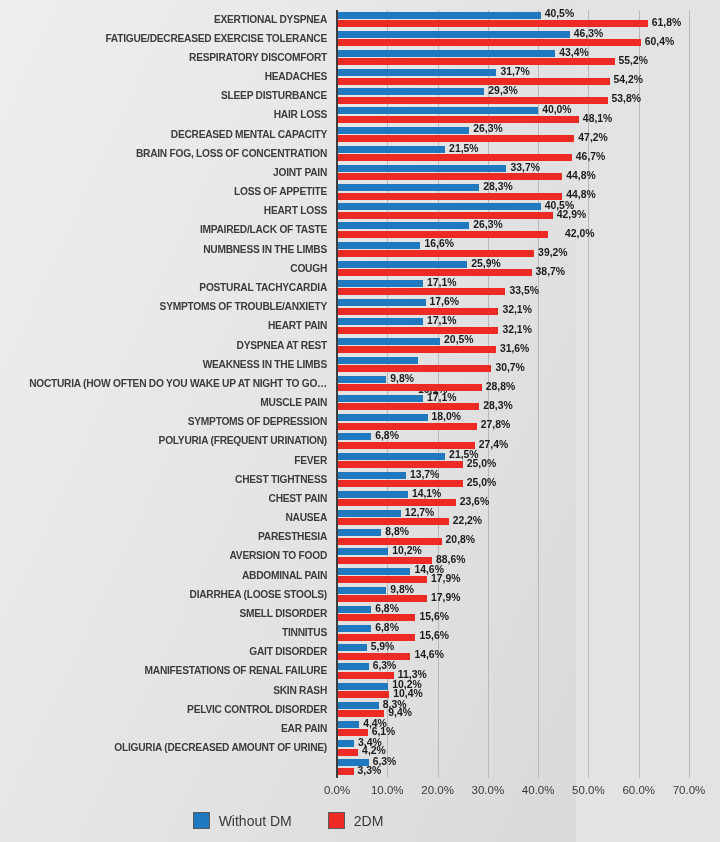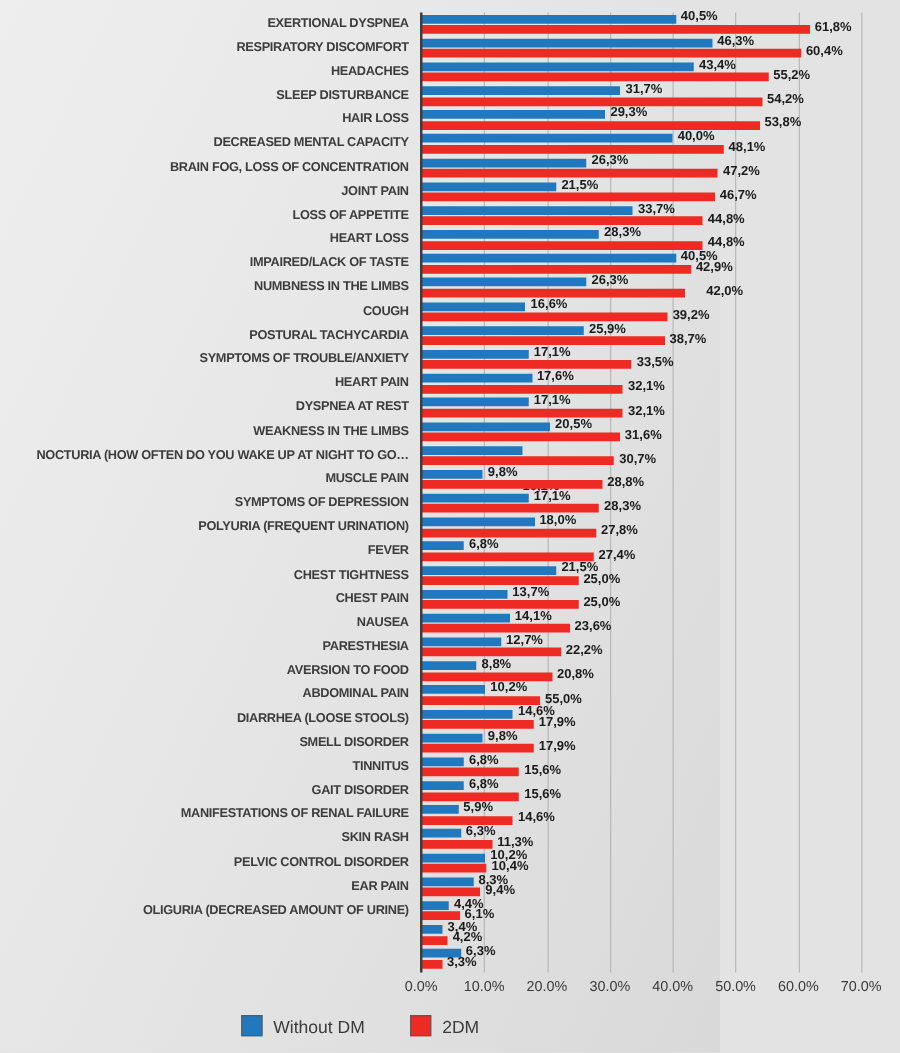--- a/index.html
+++ b/index.html
@@ -128,20 +128,23 @@
 <body>
 
 <div id="chart-root">
 
   <div class="plot-wrap">
     <div class="labels-col" id="labels-col">
         <div class="row">
           <div class="cat-label">EXERTIONAL DYSPNEA</div>
         </div>
         <div class="row">
+          <div class="cat-label">FATIGUE/DECREASED EXERCISE TOLERANCE</div>
+        </div>
+        <div class="row">
           <div class="cat-label">RESPIRATORY DISCOMFORT</div>
         </div>
         <div class="row">
           <div class="cat-label">HEADACHES</div>
         </div>
         <div class="row">
           <div class="cat-label">SLEEP DISTURBANCE</div>
         </div>
         <div class="row">
           <div class="cat-label">HAIR LOSS</div>
@@ -419,21 +422,21 @@
         <div class="row">
           <div class="bar blue" style="width: 44.2514px; background: rgb(32, 121, 191);"></div>
           <div class="bar-val blue" style="left: 48.2514px;">8,8%</div>
           <div class="bar red" style="width: 104.594px; background: rgb(238, 42, 36);"></div>
           <div class="bar-val red" style="left: 108.594px;">20,8%</div>
         </div>
         <div class="row">
           <div class="bar blue" style="width: 51.2914px; background: rgb(32, 121, 191);"></div>
           <div class="bar-val blue" style="left: 55.2914px;">10,2%</div>
           <div class="bar red" style="width: 95.04px; background: rgb(238, 42, 36);"></div>
-          <div class="bar-val red" style="left: 99.04px;">55,0%</div>
+          <div class="bar-val red" style="left: 99.04px;">88,6%</div>
         </div>
         <div class="row">
           <div class="bar blue" style="width: 73.4171px; background: rgb(32, 121, 191);"></div>
           <div class="bar-val blue" style="left: 77.4171px;">14,6%</div>
           <div class="bar red" style="width: 90.0114px; background: rgb(238, 42, 36);"></div>
           <div class="bar-val red" style="left: 94.0114px;">17,9%</div>
         </div>
         <div class="row">
           <div class="bar blue" style="width: 49.28px; background: rgb(32, 121, 191);"></div>
           <div class="bar-val blue" style="left: 53.28px;">9,8%</div>

